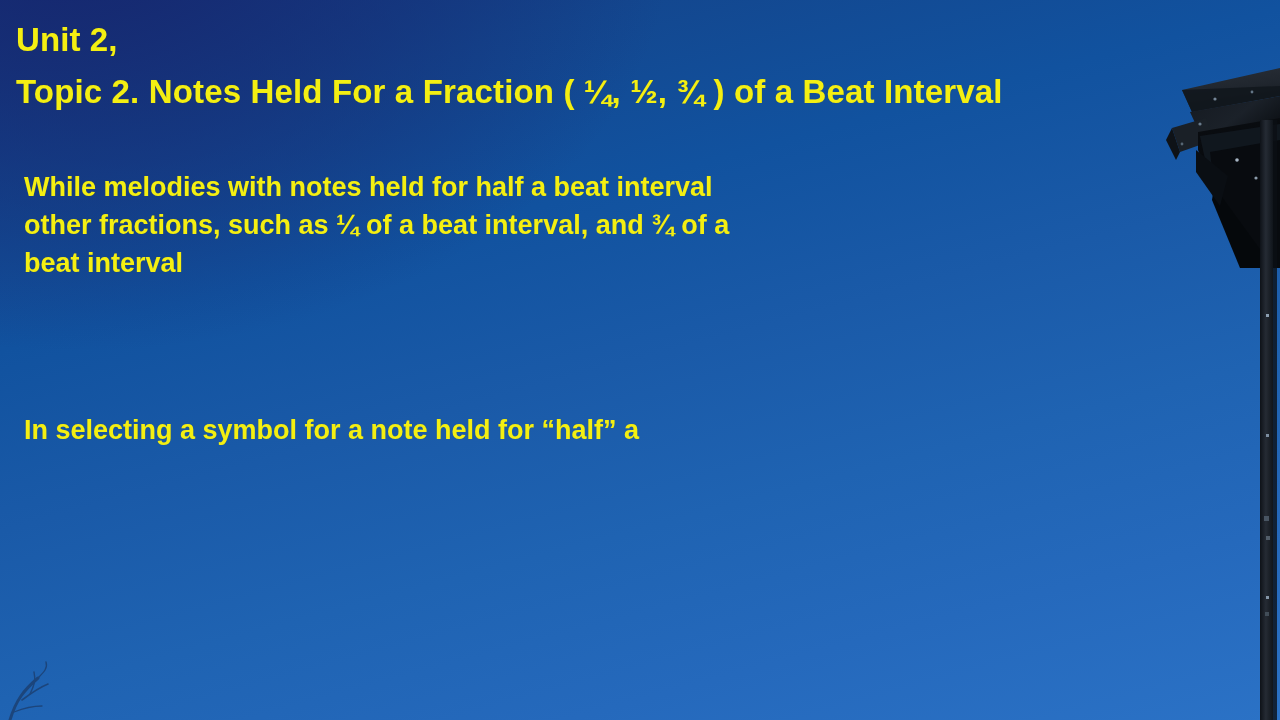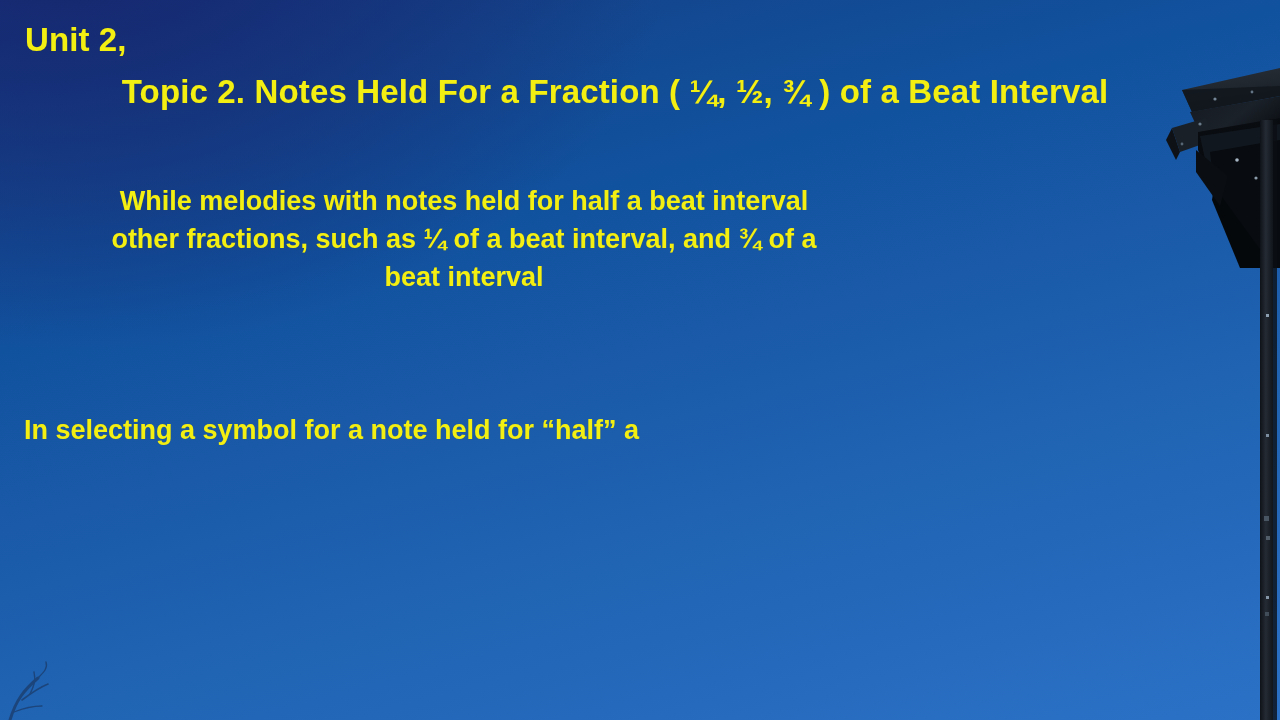--- a/index.html
+++ b/index.html
@@ -32,46 +32,45 @@
     inset: 0;
     pointer-events: none;
   }
 
   
   .title-block {
     position: absolute;
     left: 16px;
     top: 14px;
     width: 1180px;
-    margin-left: 9px;
   }
   .title-line {
     color: #f4ef12;
     font-weight: bold;
     font-size: 33px;
     line-height: 52px;
     white-space: nowrap;
     letter-spacing: 0.1px;
     text-shadow: 0 0 1px rgba(120,110,0,0.35);
   }
-  .title-line.l2 { letter-spacing: 0.15px; text-align: center; }
+  .title-line.l2 { letter-spacing: 0.15px; }
 
   .body-block {
     position: absolute;
     left: 24px;
     width: 880px;
   }
   .para {
     color: #f4ef12;
     font-weight: bold;
     font-size: 27px;
     line-height: 38px;
     text-shadow: 0 0 1px rgba(120,110,0,0.3);
   }
-  #body-1 { top: 182px; text-align: center; }
+  #body-1 { top: 168px; }
   #body-2 { top: 411px; }
   .para .ln { display: block; white-space: nowrap; }
 </style>
 </head>
 <body>
 
 <div id="slide">
 
   <div class="photo-layer">
     <svg width="1280" height="720" viewBox="0 0 1280 720">

